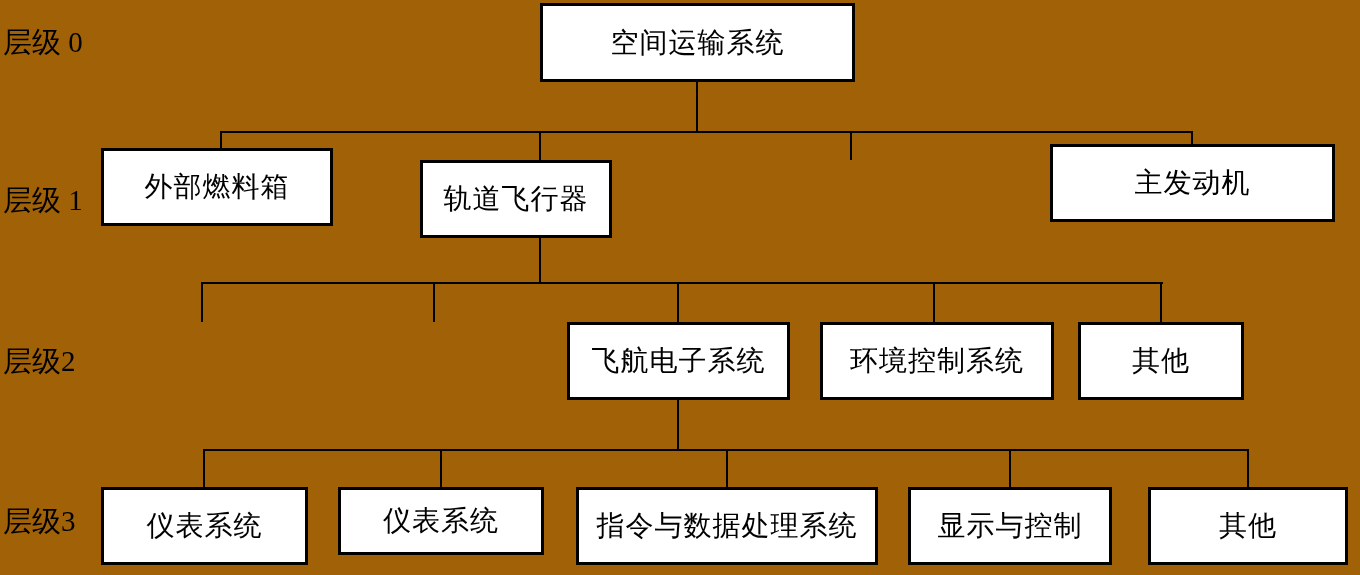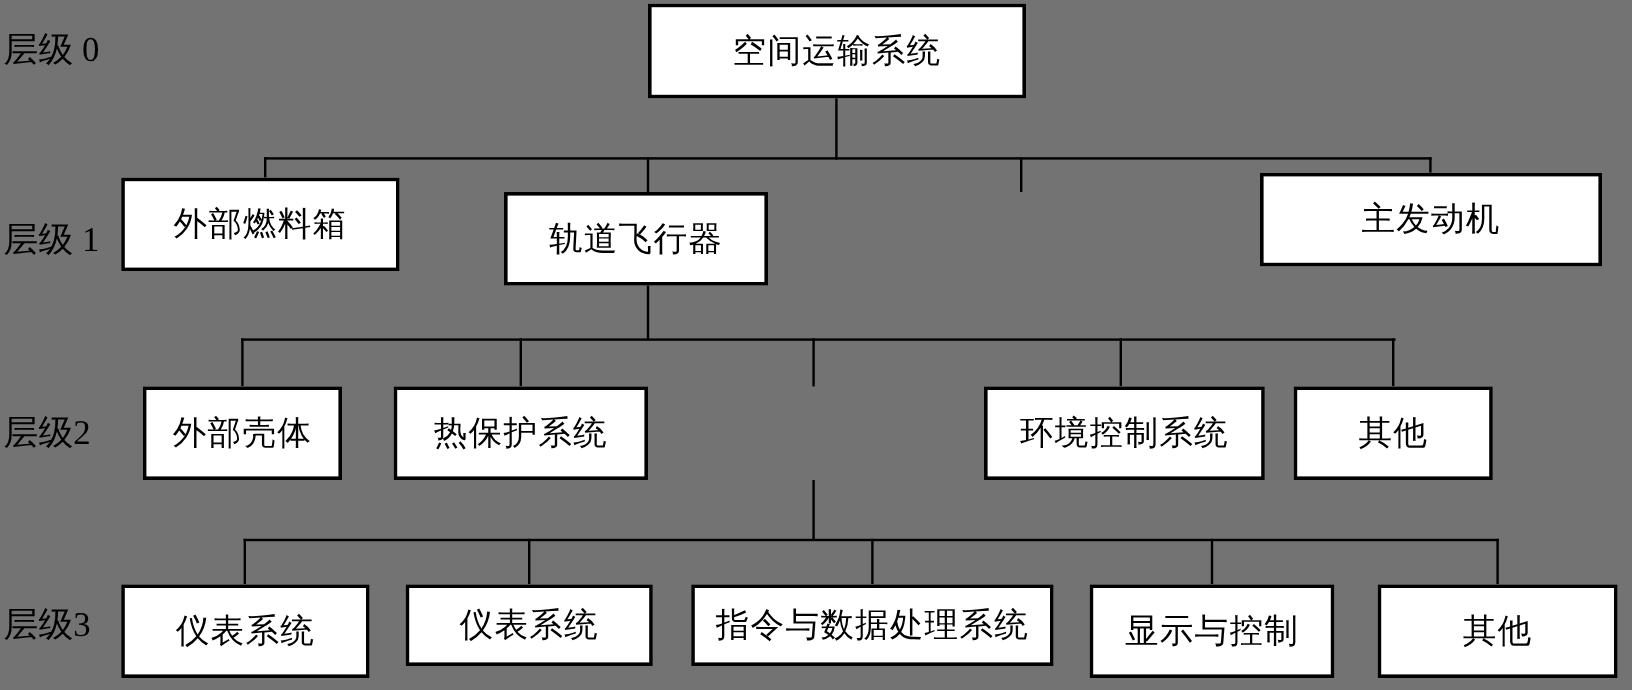--- a/index.html
+++ b/index.html
@@ -1,19 +1,19 @@
 <!DOCTYPE html>
 <html><head>
 <meta charset="utf-8">
 <style>
   html,body{margin:0;padding:0;background:#ffffff;}
   .canvas{
     position:relative;
     width:1360px;height:575px;
-    background:#737373;
+    background:#a16207;
     font-family:"Liberation Serif","DejaVu Serif",serif;
     color:#000000;
     overflow:hidden;
   }
   .row-label{
     position:absolute;
     left:3px;
     font-size:29px;
     line-height:30px;
     white-space:nowrap;
@@ -55,40 +55,37 @@
   <div class="vline" style="left:696px;top:82px;height:51px"></div>
   <div class="hline" style="left:220px;top:131px;width:973px"></div>
   <div class="vline" style="left:220px;top:131px;height:29px"></div>
   <div class="vline" style="left:539px;top:131px;height:29px"></div>
   <div class="vline" style="left:850px;top:131px;height:29px"></div>
   <div class="vline" style="left:1191px;top:131px;height:29px"></div>
 
   <div class="node" style="left:101px;top:148px;width:232px;height:78px">
     <span>外部燃料箱</span>
   </div>
-  <div class="node" style="left:420px;top:160px;width:220px;height:78px">
+  <div class="node" style="left:420px;top:160px;width:192px;height:78px">
     <span>轨道飞行器</span>
   </div>
   <div class="node" style="left:1050px;top:144px;width:285px;height:78px">
     <span>主发动机</span>
   </div>
 
   <div class="vline" style="left:539px;top:238px;height:45px"></div>
   <div class="hline" style="left:201px;top:282px;width:962px"></div>
   <div class="vline" style="left:201px;top:282px;height:40px"></div>
   <div class="vline" style="left:433px;top:282px;height:40px"></div>
   <div class="vline" style="left:677px;top:282px;height:40px"></div>
   <div class="vline" style="left:933px;top:282px;height:40px"></div>
   <div class="vline" style="left:1160px;top:282px;height:40px"></div>
 
-  <div class="node" style="left:119px;top:322px;width:166px;height:78px">
-    <span>外部壳体</span>
-  </div>
-  <div class="node" style="left:328px;top:322px;width:212px;height:78px">
-    <span>热保护系统</span>
+  <div class="node" style="left:567px;top:322px;width:223px;height:78px">
+    <span>飞航电子系统</span>
   </div>
   <div class="node" style="left:820px;top:322px;width:234px;height:78px">
     <span>环境控制系统</span>
   </div>
   <div class="node" style="left:1078px;top:322px;width:166px;height:78px">
     <span>其他</span>
   </div>
 
   <div class="vline" style="left:677px;top:400px;height:50px"></div>
   <div class="hline" style="left:203px;top:449px;width:1046px"></div>
@@ -97,21 +94,21 @@
   <div class="vline" style="left:726px;top:449px;height:38px"></div>
   <div class="vline" style="left:1009px;top:449px;height:38px"></div>
   <div class="vline" style="left:1247px;top:449px;height:38px"></div>
 
   <div class="node" style="left:101px;top:487px;width:207px;height:78px">
     <span>仪表系统</span>
   </div>
   <div class="node" style="left:338px;top:487px;width:206px;height:68px">
     <span>仪表系统</span>
   </div>
-  <div class="node" style="left:576px;top:487px;width:302px;height:68px">
+  <div class="node" style="left:576px;top:487px;width:302px;height:78px">
     <span>指令与数据处理系统</span>
   </div>
   <div class="node" style="left:908px;top:487px;width:204px;height:78px">
     <span>显示与控制</span>
   </div>
   <div class="node" style="left:1148px;top:487px;width:200px;height:78px">
     <span>其他</span>
   </div>
 
 </div>

